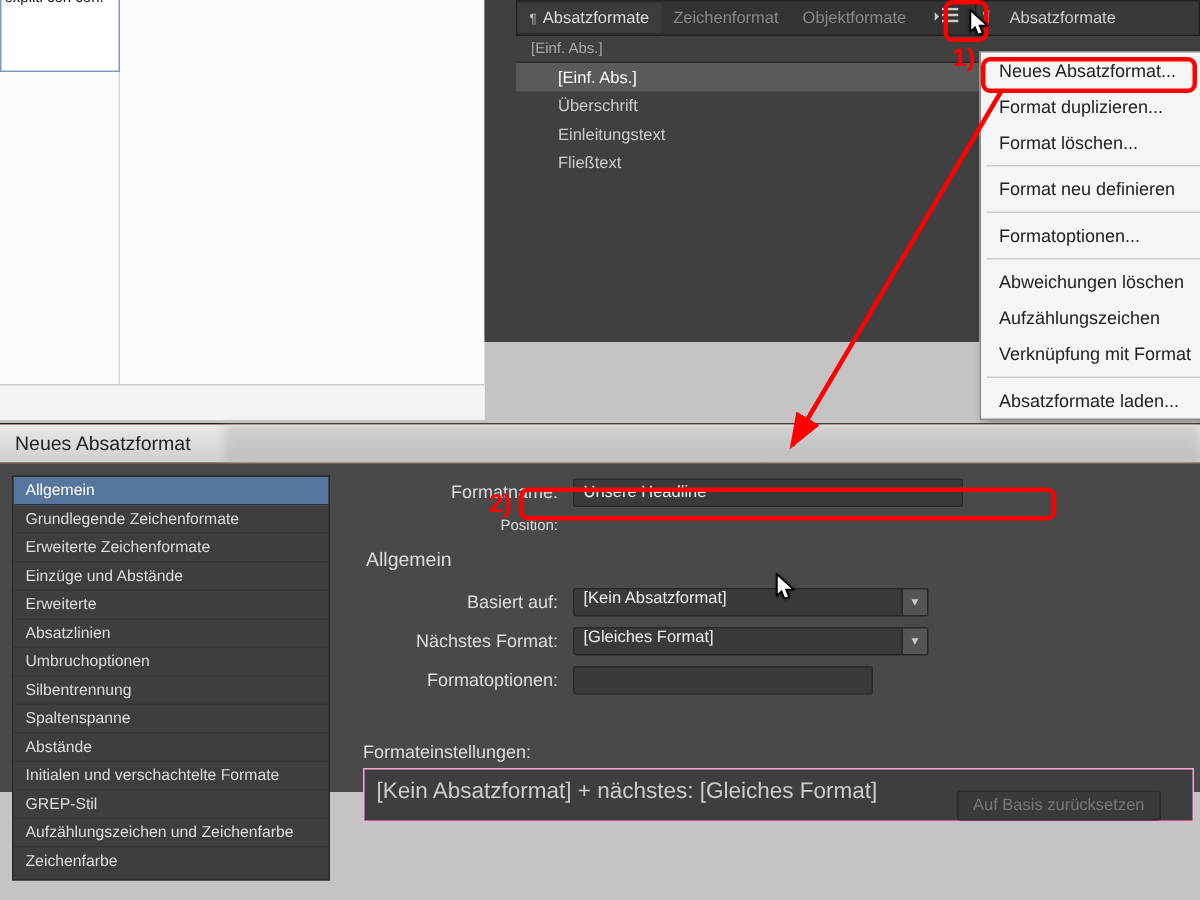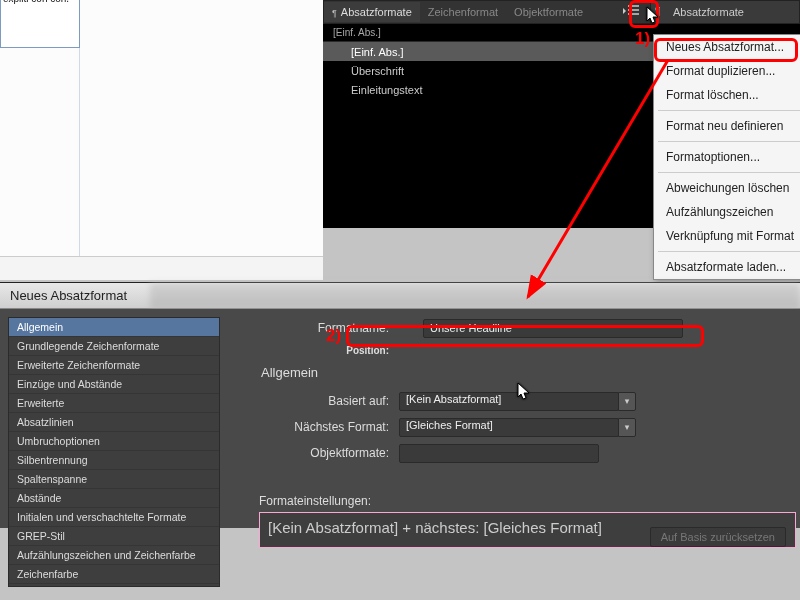--- a/index.html
+++ b/index.html
@@ -5,21 +5,21 @@
   * { margin: 0; padding: 0; box-sizing: border-box; font-family: "Segoe UI", Tahoma, sans-serif; }
   body { background: #c4c4c4; width: 800px; height: 600px; overflow: hidden; position: relative; }
 
   
   .doc-area { position: absolute; left: 0; top: 0; width: 323px; height: 280px; background: #fcfcfc; }
   .frame { position: absolute; left: 0; top: -12px; width: 80px; height: 60px; border: 1px solid #7d9bc0; background: #fff; font-size: 10px; padding: 4px 2px; color: #111; }
   .ruler-bot { position: absolute; left: 0; top: 256px; width: 323px; height: 24px; border-top: 1px solid #ccc; background: #f4f4f4; }
   .guide { position: absolute; background: #8fa8c5; opacity: .4; }
 
   
-  .panel-wrap { position: absolute; left: 323px; top: 0; width: 477px; height: 228px; background: #000000; }
+  .panel-wrap { position: absolute; left: 323px; top: 0; width: 477px; height: 228px; background: #404040; padding-left: 21px; }
   .panel-tabs { display: flex; height: 24px; align-items: center; background: #333; border: 1px solid #222; }
   .panel-tab { font-size: 11px; color: #888; padding: 4px 8px; cursor: default; }
   .panel-tab.active { color: #ddd; background: #3c3c3c; }
   .panel-tab.active::before { content: "¶"; font-size: 9px; margin-right: 4px; color: #bbb; }
   .panel-sub { font-size: 10px; color: #a8a8a8; padding: 3px 10px; border-bottom: 1px solid #2a2a2a; }
 
   .style-list { }
   .style-item { display: flex; align-items: center; font-size: 11px; color: #ccc; padding: 3px 0 3px 28px; height: 19px; }
   .style-item.sel { background: #5a5a5a; color: #fff; font-weight: 500; }
   .panel-menu-btn { position: absolute; top: 2px; right: 158px; width: 22px; height: 18px; display:flex; align-items:center; justify-content:center; }
@@ -28,37 +28,37 @@
 
   
   .flyout { position: absolute; left: 653px; top: 34px; width: 180px; background: #f5f5f5; border: 1px solid #888; box-shadow: 2px 2px 6px rgba(0,0,0,.3); }
   .flyout-item { font-size: 12px; color: #222; padding: 5px 12px; white-space: nowrap; overflow: hidden; }
   .flyout-sep { height: 1px; background: #ccc; margin: 3px 4px; }
 
   
   .dlg { position: absolute; left: 0; top: 282px; width: 800px; height: 246px; background: #c2410c; border-top: 1px solid #222; }
   .dlg-title { height: 26px; background: linear-gradient(#e8e8e8,#cfcfcf); font-size: 13px; color: #222; display: flex; align-items: center; padding-left: 10px; border-bottom: 1px solid #888; }
   .dlg-title-blur { position: absolute; left: 150px; top: 0; right: 0; height: 26px; background: linear-gradient(#bbb,#aaa); filter: blur(3px); opacity: .5; }
-  .dlg-body { position: absolute; top: 26px; left: 0; right: 0; bottom: 0; background: #494949; display: flex; gap: 17px; }
+  .dlg-body { position: absolute; top: 26px; left: 0; right: 0; bottom: 0; background: #494949; display: flex; }
 
   .dlg-sidebar { width: 228px; padding: 8px 8px 0 8px; }
   .side-list { border: 1px solid #2b2b2b; background: #3e3e3e; height: 270px; overflow: hidden; }
   .side-item { font-size: 10.5px; color: #ddd; padding: 2px 8px; line-height: 14px; border-bottom: 1px solid #353535; cursor: default; }
   .side-item.sel { background: #5676a0; color: #fff; }
 
   .dlg-main { flex: 1; padding: 8px 4px 0 14px; position: relative; }
   .row { display: flex; align-items: center; margin-bottom: 4px; height: 22px; }
   .row label { font-size: 12px; color: #ddd; width: 140px; text-align: right; padding-right: 10px; }
   .row .field { height: 19px; background: #3a3a3a; border: 1px solid #2a2a2a; color: #eee; font-size: 11px; padding: 0 6px; border-radius: 2px; }
   .dd { display:flex; align-items:flex-start; }
   .dd .field { width: 220px; }
   .dd-btn { width: 18px; height: 19px; background: #555; border:1px solid #2a2a2a; margin-left:-1px; display:flex; align-items:center; justify-content:center; color:#ccc; font-size:9px; border-radius:0 2px 2px 0; }
   .section-hdr { font-size: 13px; color: #ddd; margin: 8px 0 10px 2px; }
   .fmt-box { border: 1px solid #f9a8d4; background: #3e3e3e; padding: 6px 8px; font-size: 15px; color: #ccc; margin-top: 4px; height: 36px; }
-  .reset-btn { position: absolute; right: 14px; top: 218px; font-size: 11px; color: #777; padding: 3px 10px; background: #3a3a3a; border:1px solid #2a2a2a; border-radius:2px; }
+  .reset-btn { position: absolute; right: 26px; top: 218px; font-size: 11px; color: #777; padding: 3px 10px; background: #3a3a3a; border:1px solid #2a2a2a; border-radius:2px; }
 
   
   .anno { position: absolute; border: 3px solid #f00; border-radius: 6px; pointer-events: none; }
   .anno-num { position: absolute; color: #f00; font-weight: 700; font-size: 17px; }
   .arrow { position: absolute; pointer-events: none; }
 
   .cursor { position: absolute; width: 14px; height: 20px; pointer-events:none; }
   .cursor svg { filter: drop-shadow(0 0 1px #000); }
 </style>
 </head>
@@ -74,20 +74,21 @@
   <div class="panel-tabs">
     <div class="panel-tab active">Absatzformate</div>
     <div class="panel-tab">Zeichenformat</div>
     <div class="panel-tab">Objektformate</div>
   </div>
   <div class="panel-sub">[Einf. Abs.]</div>
   <div class="style-list">
     <div class="style-item sel">[Einf. Abs.]</div>
     <div class="style-item">Überschrift</div>
     <div class="style-item">Einleitungstext</div>
+    <div class="style-item">Fließtext</div>
   </div>
   <div class="panel-menu-btn">
     <svg width="16" height="12" viewBox="0 0 16 12">
       <path d="M5 1h11M5 5h11M5 9h11" stroke="#ccc" stroke-width="1.6"></path>
       <path d="M0 3l3 3-3 3z" fill="#ccc"></path>
     </svg>
   </div>
   <div class="aux-panel">
     <span style="position:absolute;left:4px;top:5px;font-size:10px;color:#bbb">¶</span>
     <span>Absatzformate</span>
@@ -132,42 +133,42 @@
         <div class="side-item">GREP-Stil</div>
         <div class="side-item">Aufzählungszeichen und Zeichenfarbe</div>
         <div class="side-item">Zeichenfarbe</div>
         <div class="side-item">OpenType-Funktionen</div>
 
       </div>
     </div>
     <div class="dlg-main">
       <div class="row">
         <label>Formatname:</label>
-        <input class="field" style="width: 260px; margin-left: 24px;" value="Unsere Headline">
+        <input class="field" style="width: 260px;" value="Unsere Headline">
       </div>
       <div class="row" style="height:14px;">
-        <label style="font-size:10px;font-weight:bold;">Position:</label>
+        <label style="font-size:10px;">Position:</label>
       </div>
       <div class="section-hdr">Allgemein</div>
       <div class="row">
         <label>Basiert auf:</label>
         <div class="dd">
           <div class="field">[Kein Absatzformat]</div>
           <div class="dd-btn">▾</div>
         </div>
       </div>
       <div class="row">
         <label>Nächstes Format:</label>
         <div class="dd">
           <div class="field">[Gleiches Format]</div>
           <div class="dd-btn">▾</div>
         </div>
       </div>
       <div class="row">
-        <label>Objektformate:</label>
+        <label>Formatoptionen:</label>
         <input class="field" style="width: 200px;" value="">
       </div>
 
       <div style="height:26px"></div>
       <div style="font-size:12px;color:#ddd;">Formateinstellungen:</div>
       <div class="fmt-box">[Kein Absatzformat] + nächstes: [Gleiches Format]</div>
       <div class="reset-btn">Auf Basis zurücksetzen</div>
     </div>
   </div>
 </div>

